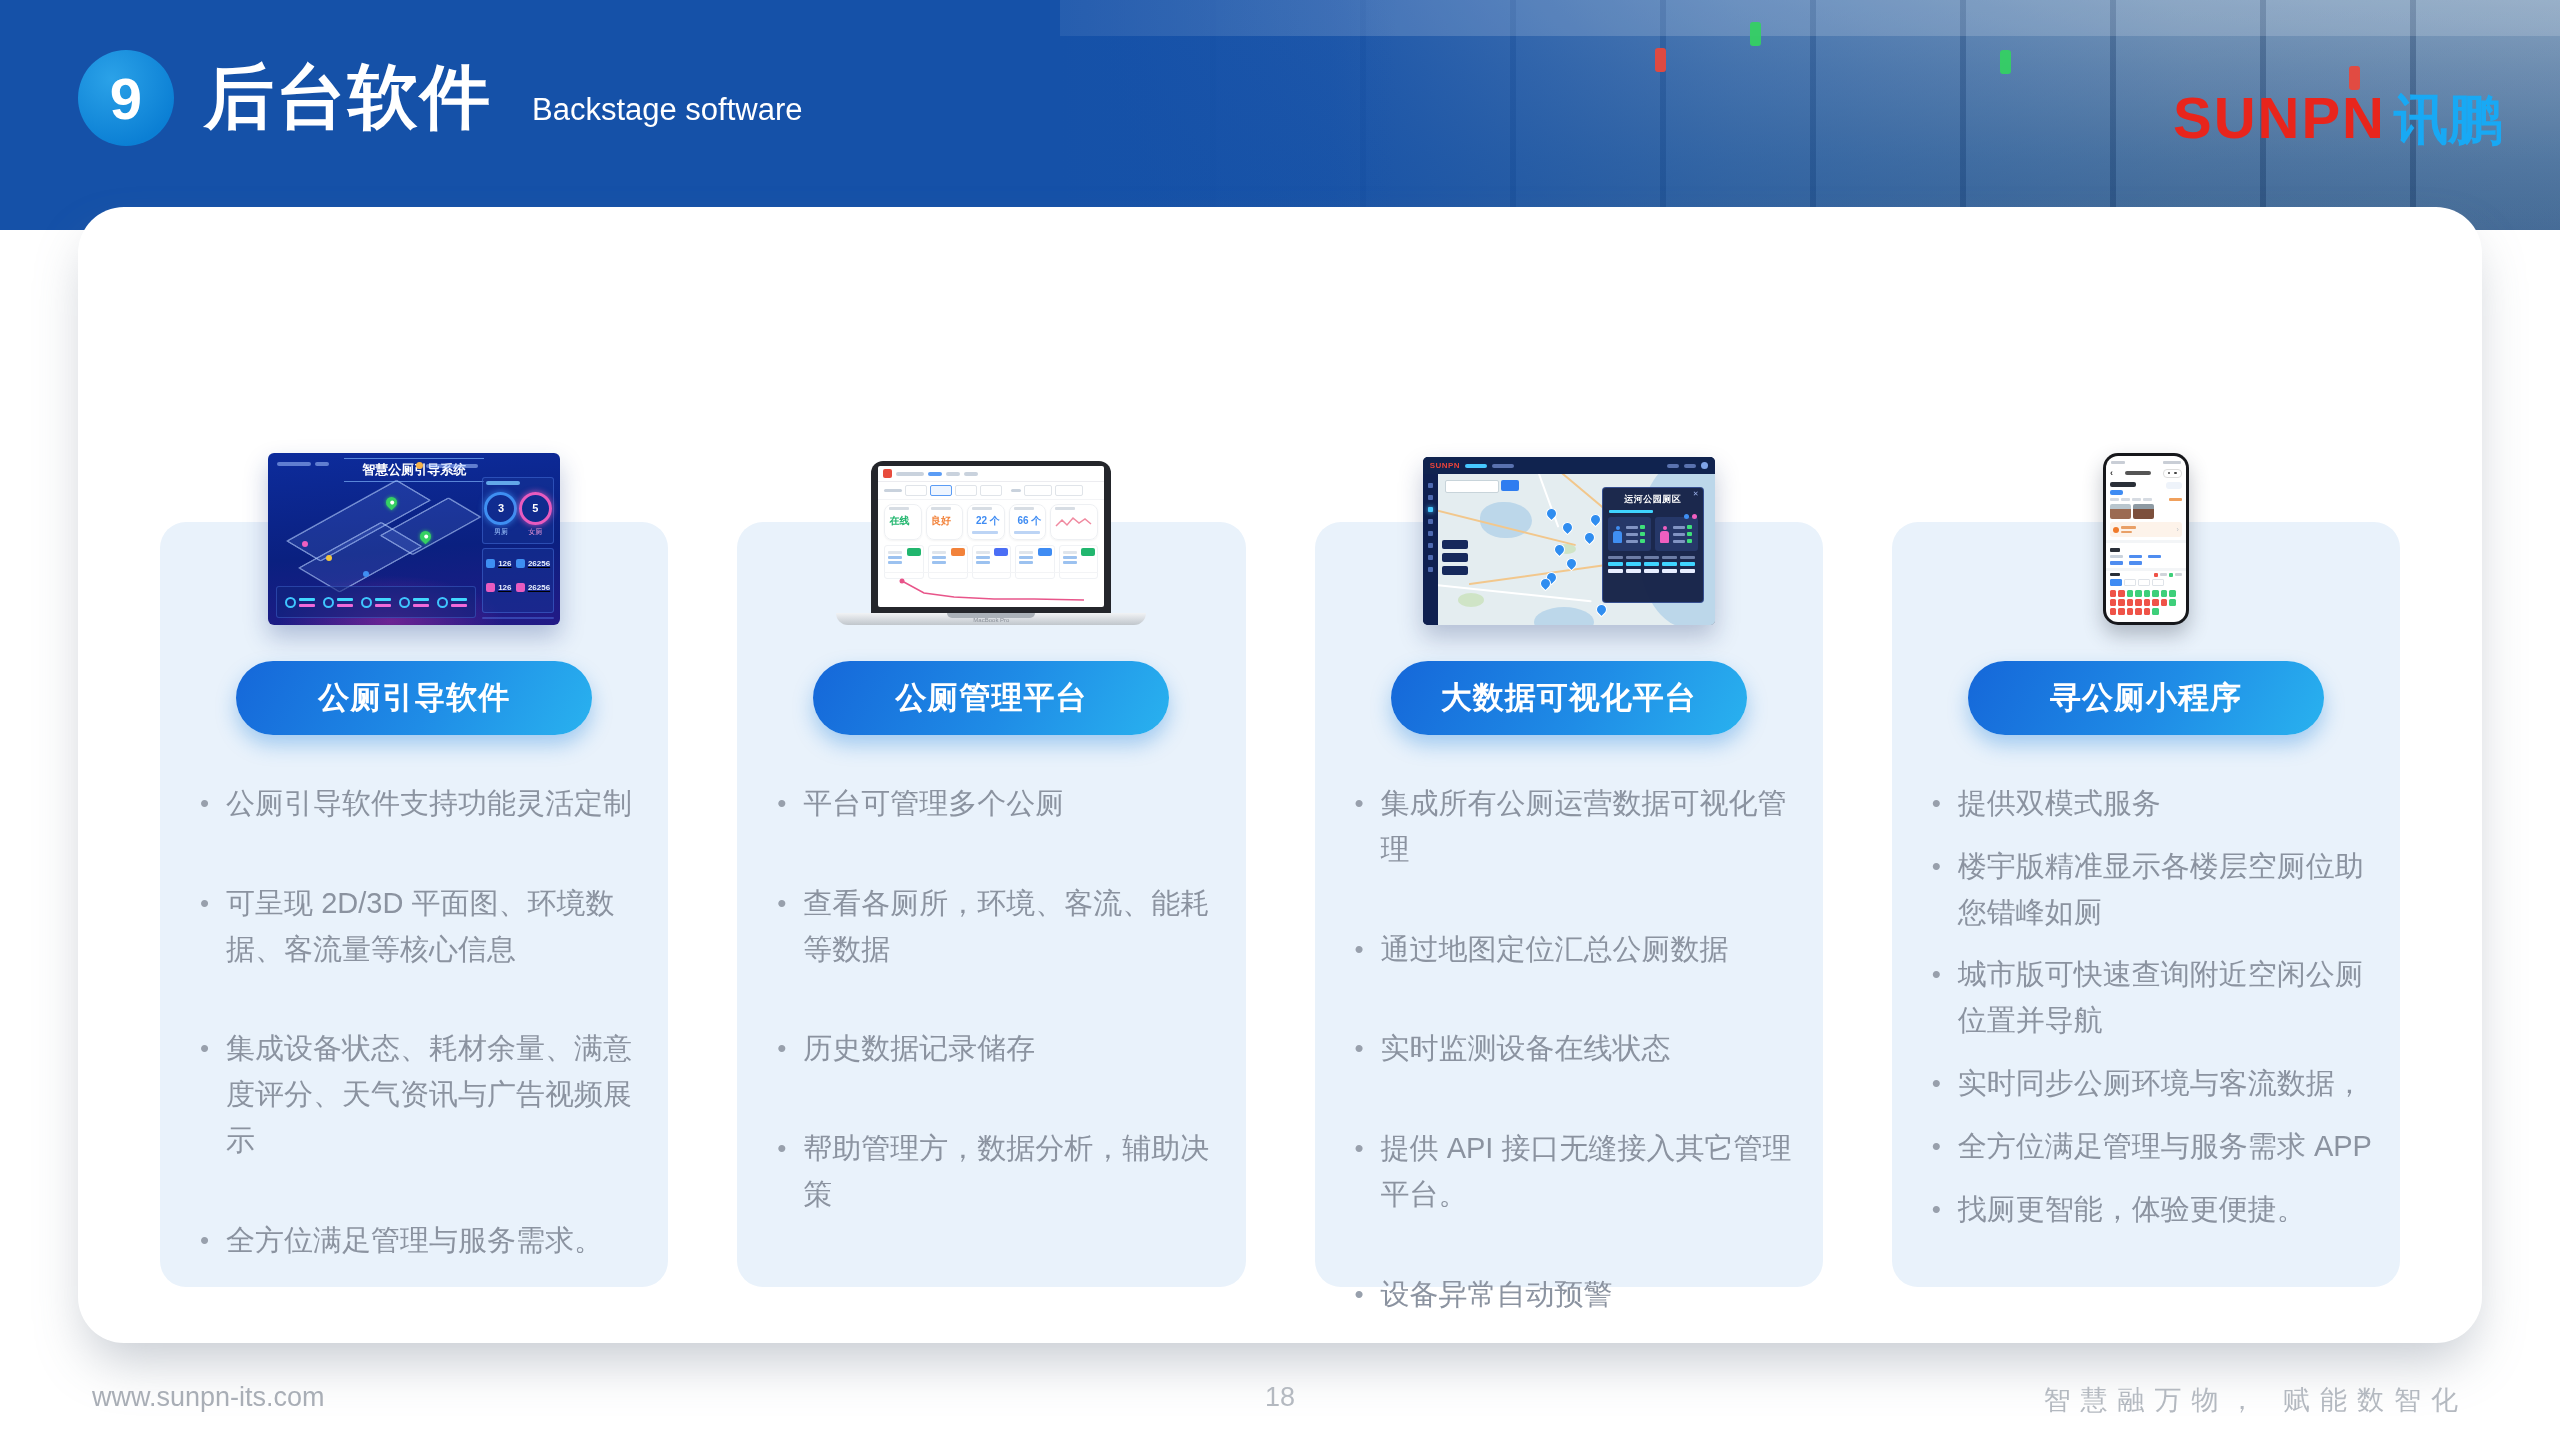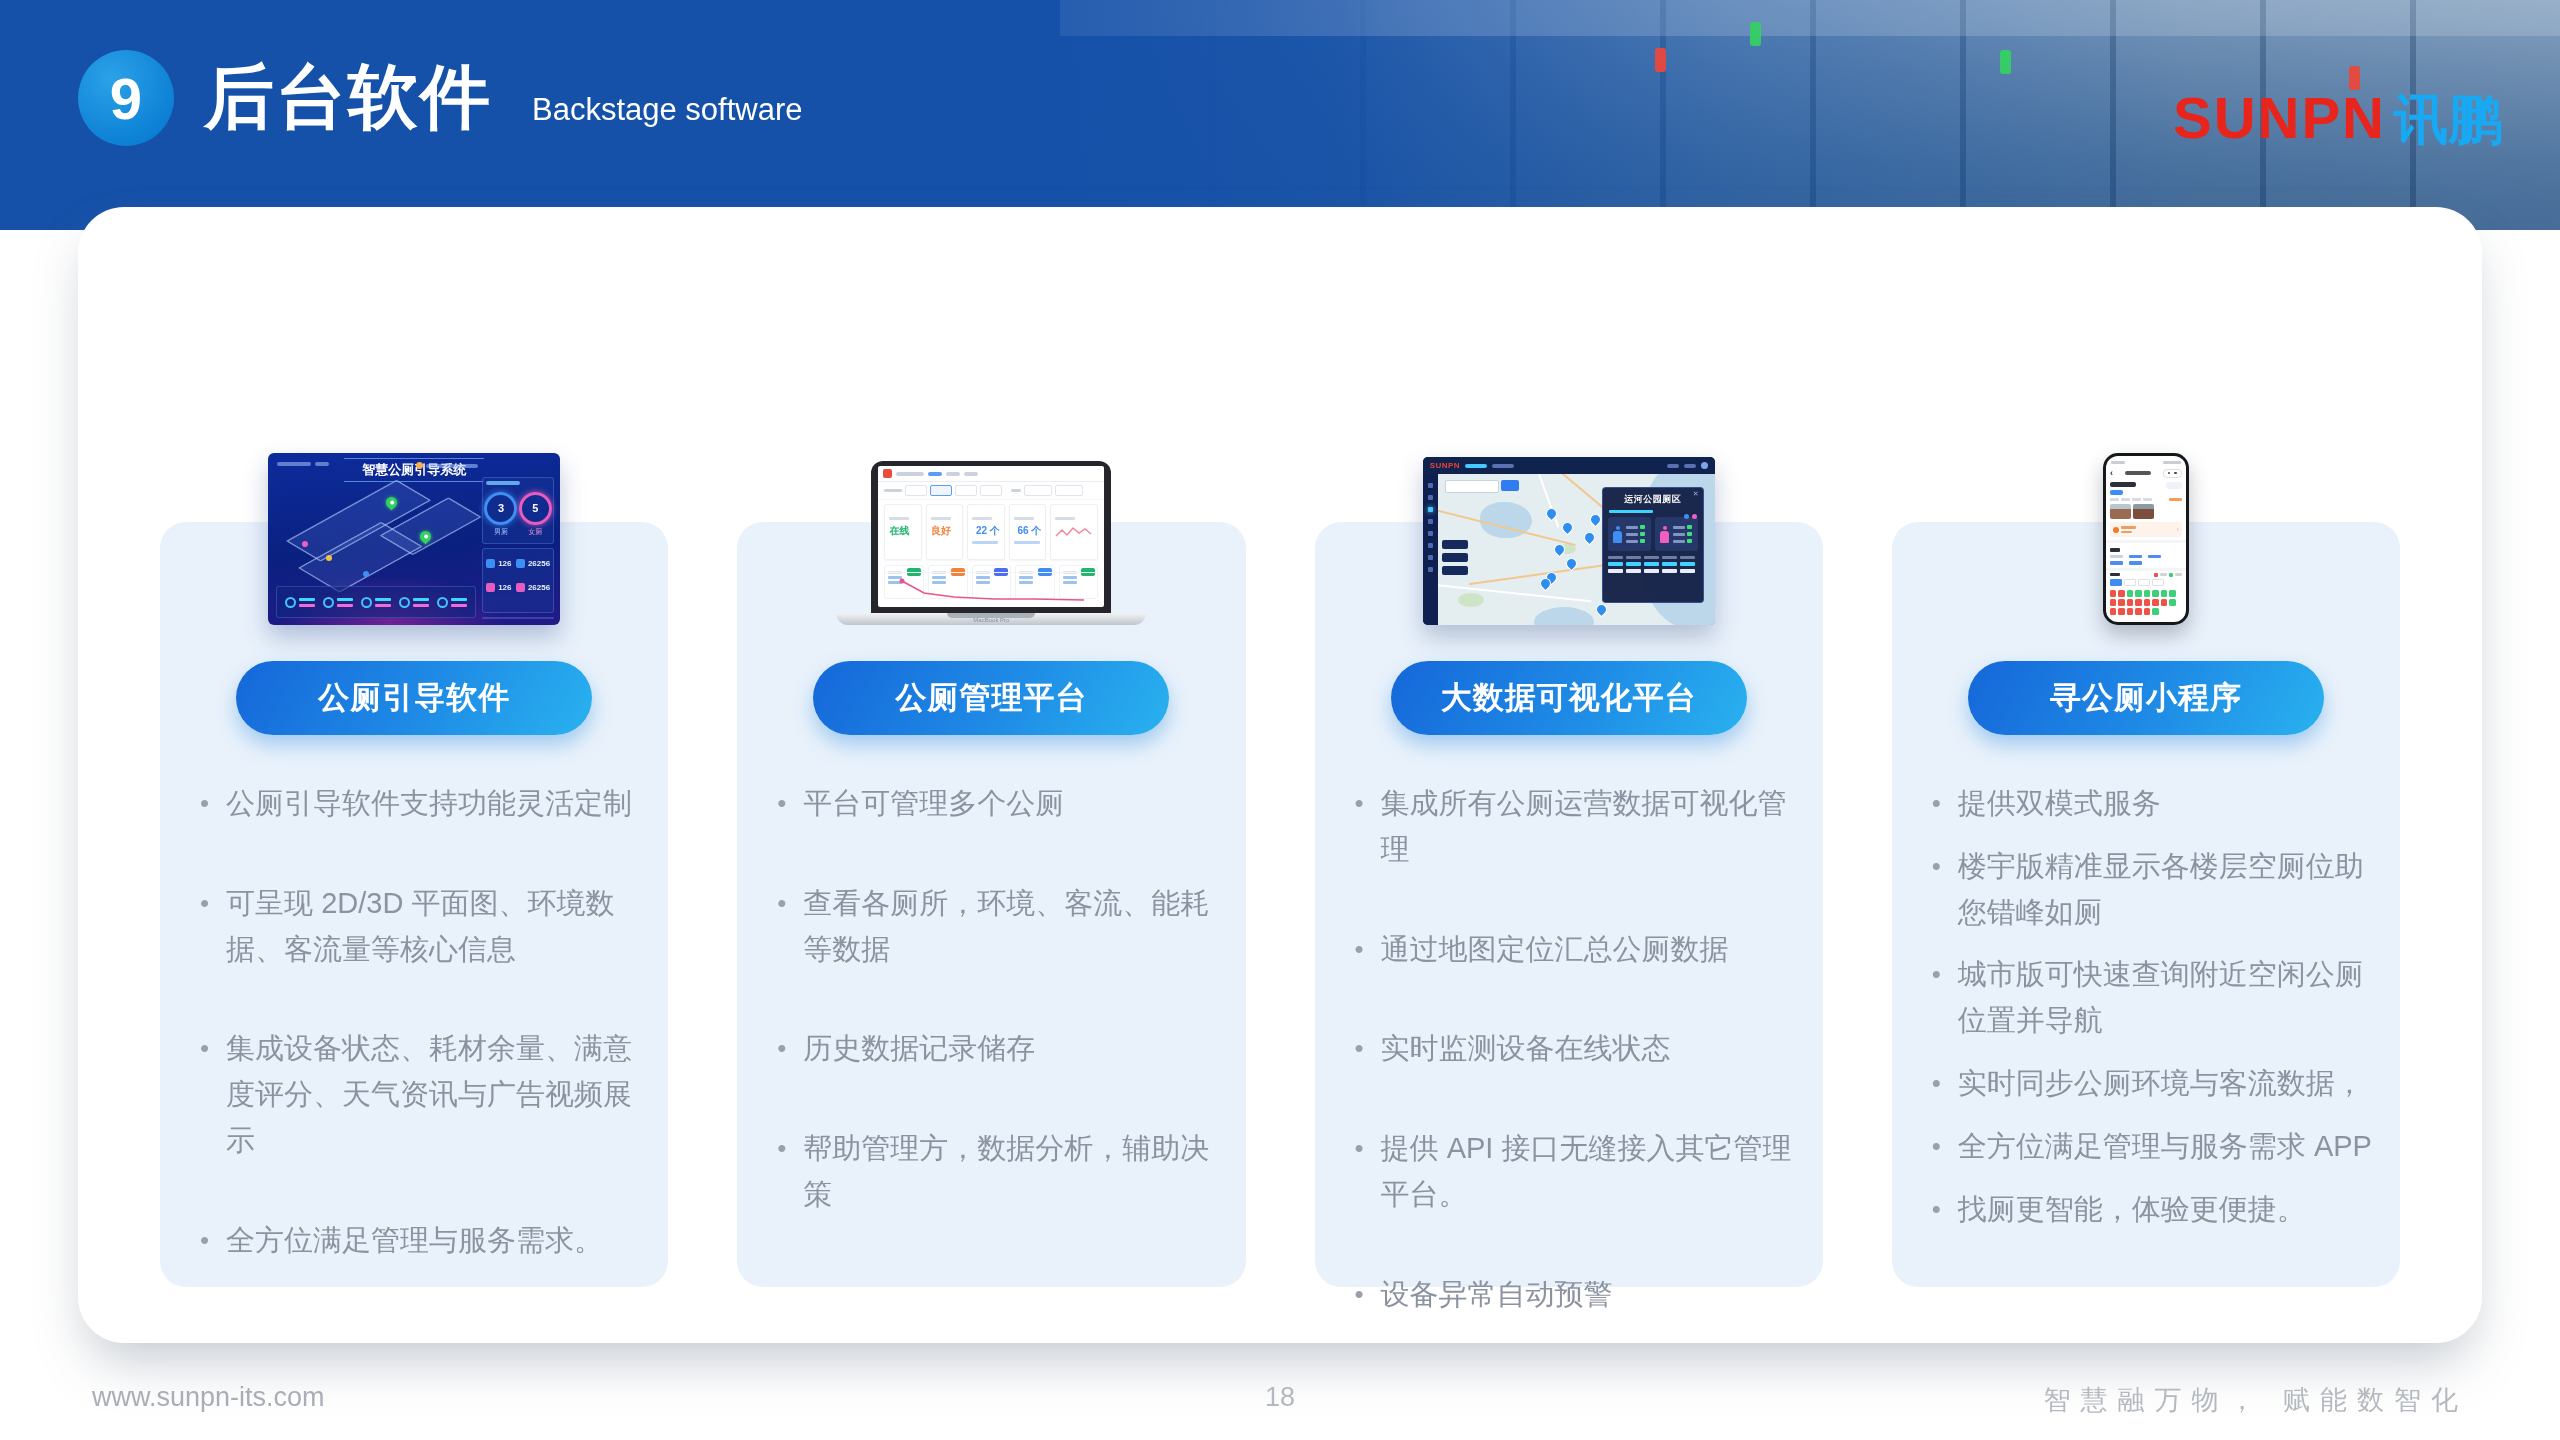--- a/index.html
+++ b/index.html
@@ -67,21 +67,21 @@
   .g-box .ttl{display:block;width:34px;height:4px;margin:3px 0 0 3px;background:rgba(120,200,255,.8);border-radius:2px;}
   .g-gauges{height:58px;display:flex;justify-content:space-evenly;align-items:center;}
   .gcol{display:flex;flex-direction:column;align-items:center;gap:2px;}
   .gauge{width:27px;height:27px;border-radius:50%;display:flex;align-items:center;justify-content:center;
          color:#fff;font-size:11px;font-weight:700;}
   .gauge.m{border:3px solid #3e8ff2;box-shadow:0 0 6px rgba(62,143,242,.8);}
   .gauge.f{border:3px solid #e85bbf;box-shadow:0 0 6px rgba(232,91,191,.8);}
   .glab{font-size:7px;}
   .glab.m{color:#9cc4ff;} .glab.f{color:#f29ad8;}
   .g-flow{height:62px;display:grid;grid-template-columns:1fr 1fr;grid-auto-rows:24px;align-items:center;padding:2px 3px;}
-  .fitem{display:flex;align-items:center;gap:3px;}
+  .fitem{display:flex;align-items:center;gap:3px;text-decoration:underline;}
   .ficon{width:9px;height:9px;border-radius:2px;}
   .ficon.b{background:#3e8ff2;} .ficon.p{background:#e85bbf;}
   .fval{color:#eaf2ff;font-size:8px;font-weight:700;white-space:nowrap;}
   .g-photo{flex:1;border-radius:3px;overflow:hidden;position:relative;
            background:linear-gradient(180deg,#9dbcd8 0 32%,#a9795e 32% 58%,#b08064 58% 84%,#77889a 84%);}
   .g-photo::after{content:"";position:absolute;left:44%;top:40%;width:10px;height:38%;background:#6b4a3a;border-radius:1px;}
   .g-iso{position:absolute;left:12px;top:32px;width:176px;height:104px;transform:rotateX(55deg) rotateZ(-44deg);}
   .fr{position:absolute;border:2px solid rgba(185,212,255,.55);background:rgba(130,165,255,.14);border-radius:2px;}
   .fr1{left:24px;top:0;width:150px;height:46px;}
   .fr2{left:0;top:42px;width:112px;height:56px;}
@@ -103,21 +103,21 @@
   .lap-screen{width:240px;height:152px;background:#24262b;border-radius:12px 12px 0 0;padding:5px 7px 6px;box-sizing:border-box;}
   .lap-inner{width:100%;height:100%;background:#fff;border-radius:2px;overflow:hidden;position:relative;}
   .m-top{height:15px;border-bottom:1px solid #ececf0;display:flex;align-items:center;gap:4px;padding:0 5px;}
   .m-logo{width:9px;height:9px;background:#e84c3d;border-radius:2px;}
   .gb{height:4px;border-radius:2px;background:#c9d2dd;display:inline-block;}
   .bb{height:4px;border-radius:2px;background:#5b9cf5;display:inline-block;}
   .m-filter{height:17px;display:flex;align-items:center;gap:3px;padding:0 6px;border-bottom:1px solid #f3f4f6;}
   .fbox{width:20px;height:9px;border:1px solid #e0e4e9;border-radius:2px;}
   .fbox.on{border-color:#5b9cf5;background:#eef5ff;}
   .m-stats{display:flex;gap:4px;padding:4px 6px 2px;}
-  .scard{flex:1;border:1px solid #eef0f3;border-radius:2px;padding:12px 4px;box-shadow:0 1px 2px rgba(0,0,0,.05);min-height:30px;}
+  .scard{flex:1;border:1px solid #eef0f3;border-radius:8px;padding:2px 4px;box-shadow:0 1px 2px rgba(0,0,0,.05);min-height:30px;}
   .slab{width:20px;height:3px;background:#d7dde4;border-radius:1px;margin-bottom:4px;}
   .sval{font-size:10px;font-weight:700;white-space:nowrap;}
   .sval.green{color:#21b66e;} .sval.orange{color:#f2823a;} .sval.blue{color:#3f8cf3;text-align:right;}
   .ssub{width:26px;height:3px;background:#bcd4f5;border-radius:1px;margin-top:3px;}
   .m-sens{display:flex;gap:4px;padding:3px 6px 2px;}
   .ncard{flex:1;border:1px solid #f0f2f5;border-radius:3px;height:26px;position:relative;padding:3px;}
   .nbadge{position:absolute;top:2px;right:2px;width:14px;height:8px;border-radius:2px;}
   .nb1{background:#21b66e;} .nb2{background:#f2823a;} .nb3{background:#4b6ef5;} .nb4{background:#3f8cf3;} .nb5{background:#21b66e;}
   .nrow{display:flex;gap:2px;margin-top:2px;}
   .nr{width:14px;height:3px;border-radius:1px;background:#dfe5ec;}

